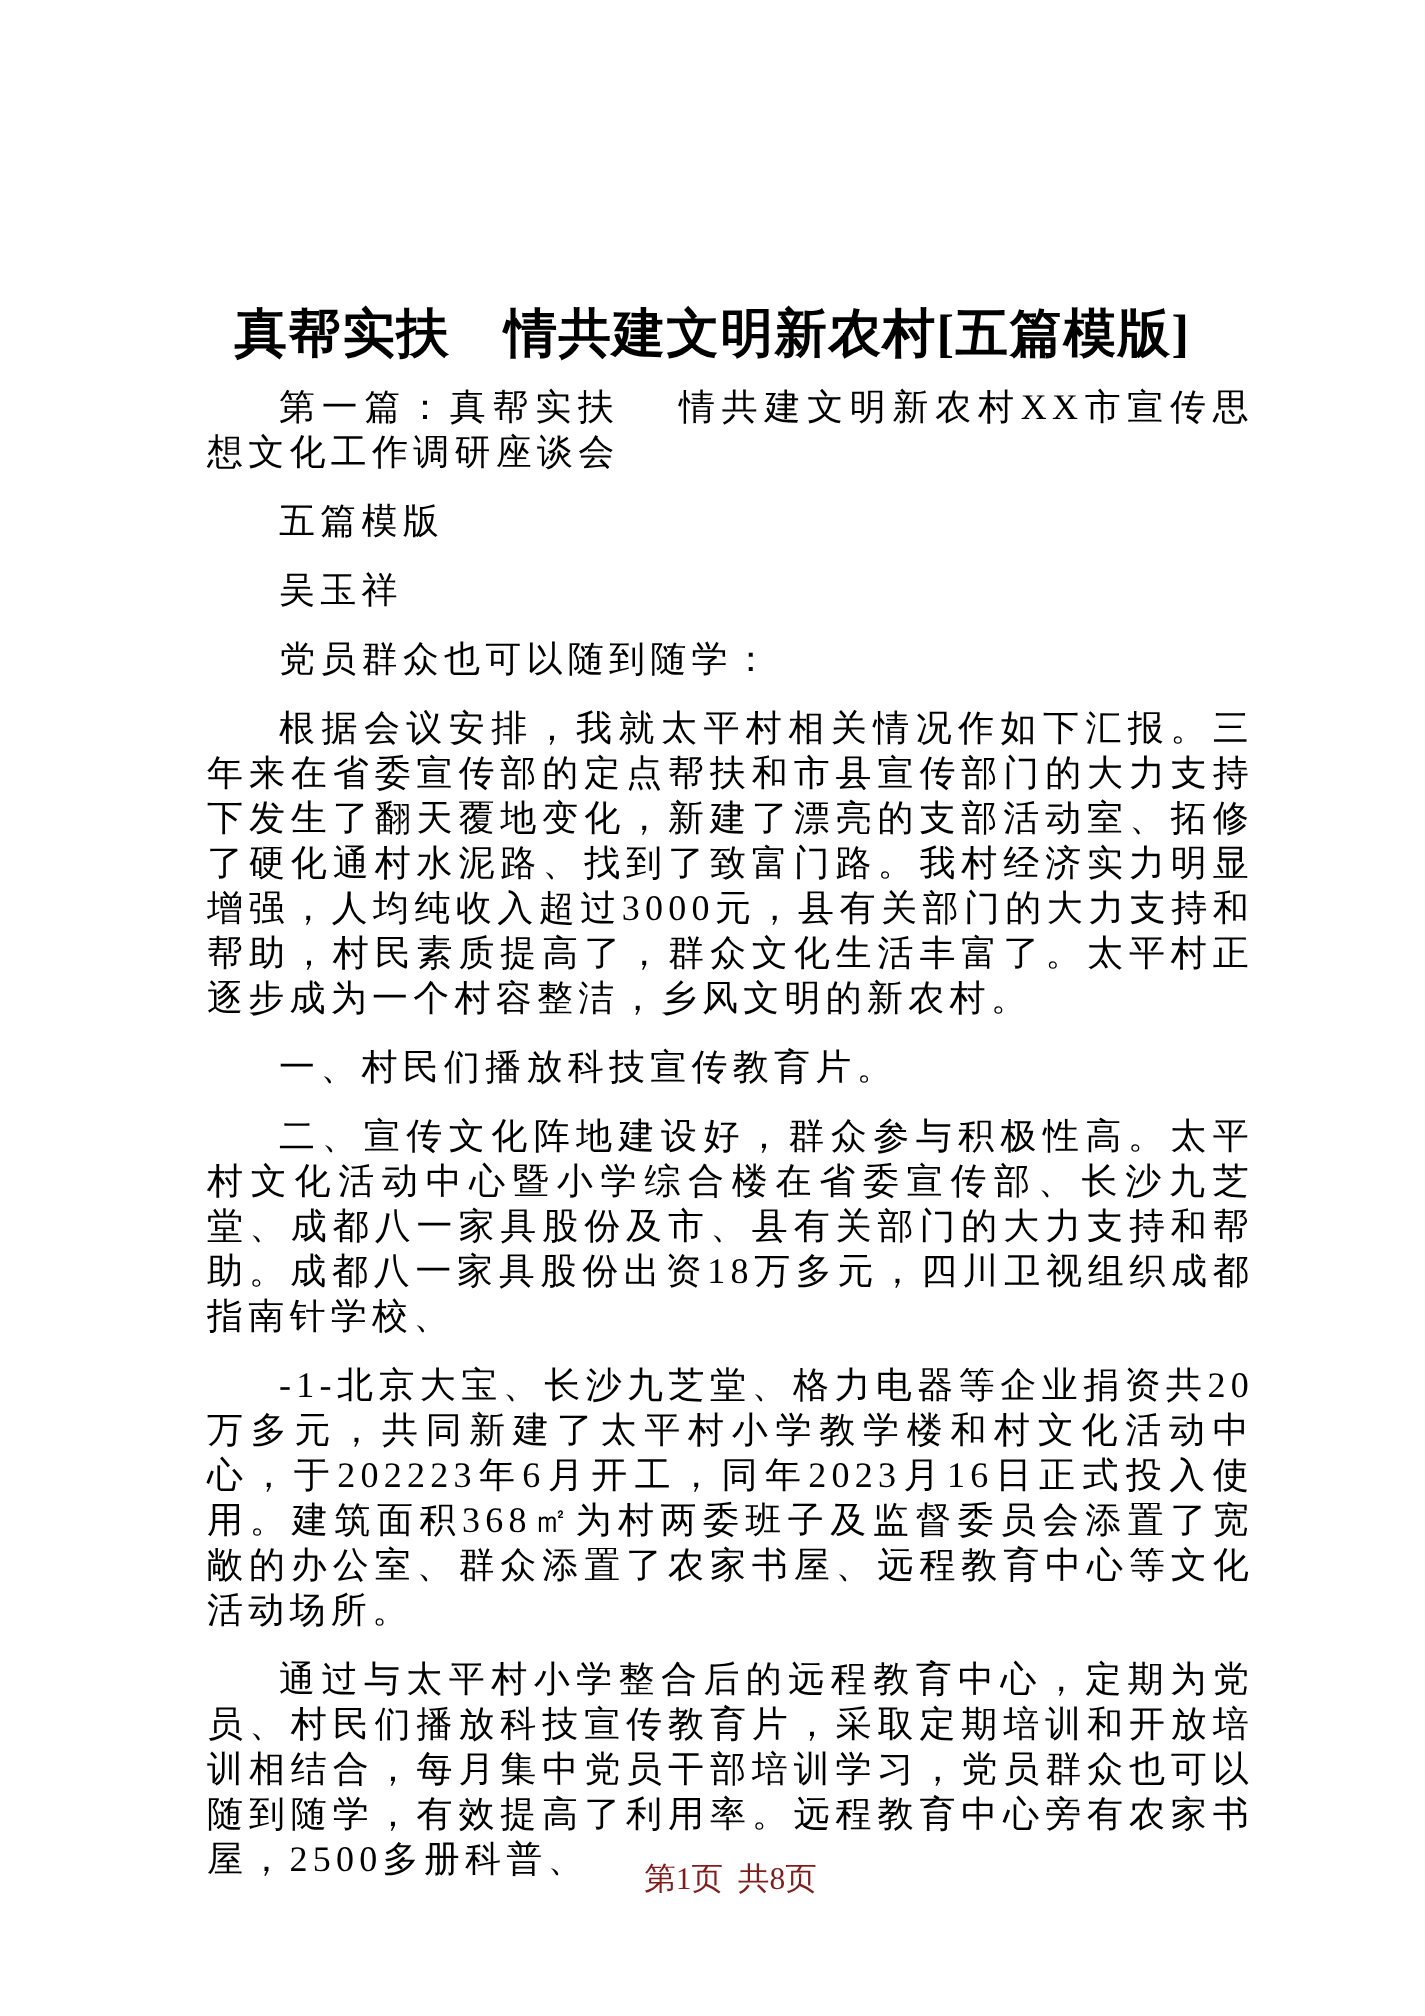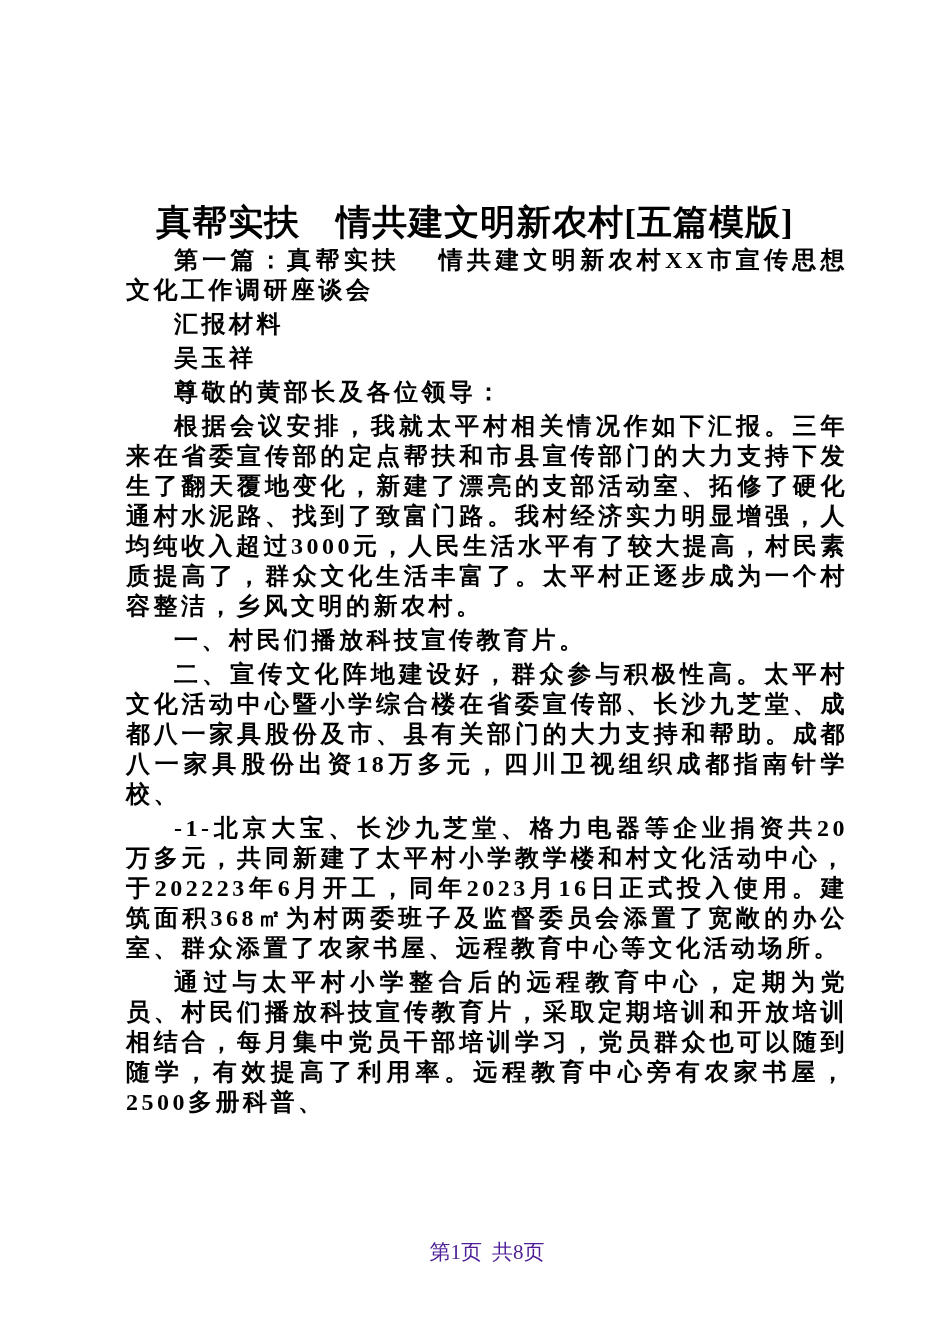--- a/index.html
+++ b/index.html
@@ -33,54 +33,53 @@
     top: 241px;
     left: 122px;
     width: 730px;
     font-size: 24px;
     line-height: 30px;
     letter-spacing: 3.5px;
     text-align: justify;
     text-justify: inter-character;
   }
   .doc-body p {
-    margin: 4px;
+    margin: 16px;
     padding: 0;
     text-indent: 2em;
     white-space: pre-wrap;
-    font-weight: bold;
   }
   .page-footer {
     position: absolute;
     top: 1238px;
     left: 122px;
     width: 730px;
     text-align: center;
     font-size: 21px;
     line-height: 28px;
-    color: #4c1d95;
+    color: #7f1d1d;
   }
   .page-footer .sep {
     display: inline-block;
     width: 10px;
   }
 </style>
 </head>
 <body>
 
 <div class="page">
 
   <h1 class="doc-title">真帮实扶　情共建文明新农村[五篇模版]</h1>
 
   <div class="doc-body">
     <p>第一篇：真帮实扶　 情共建文明新农村XX市宣传思想文化工作调研座谈会</p>
-    <p>汇报材料</p>
+    <p>五篇模版</p>
     <p>吴玉祥</p>
-    <p>尊敬的黄部长及各位领导：</p>
-    <p>根据会议安排，我就太平村相关情况作如下汇报。三年来在省委宣传部的定点帮扶和市县宣传部门的大力支持下发生了翻天覆地变化，新建了漂亮的支部活动室、拓修了硬化通村水泥路、找到了致富门路。我村经济实力明显增强，人均纯收入超过3000元，人民生活水平有了较大提高，村民素质提高了，群众文化生活丰富了。太平村正逐步成为一个村容整洁，乡风文明的新农村。</p>
+    <p>党员群众也可以随到随学：</p>
+    <p>根据会议安排，我就太平村相关情况作如下汇报。三年来在省委宣传部的定点帮扶和市县宣传部门的大力支持下发生了翻天覆地变化，新建了漂亮的支部活动室、拓修了硬化通村水泥路、找到了致富门路。我村经济实力明显增强，人均纯收入超过3000元，县有关部门的大力支持和帮助，村民素质提高了，群众文化生活丰富了。太平村正逐步成为一个村容整洁，乡风文明的新农村。</p>
     <p>一、村民们播放科技宣传教育片。</p>
     <p>二、宣传文化阵地建设好，群众参与积极性高。太平村文化活动中心暨小学综合楼在省委宣传部、长沙九芝堂、成都八一家具股份及市、县有关部门的大力支持和帮助。成都八一家具股份出资18万多元，四川卫视组织成都指南针学校、</p>
     <p>-1-北京大宝、长沙九芝堂、格力电器等企业捐资共20万多元，共同新建了太平村小学教学楼和村文化活动中心，于202223年6月开工，同年2023月16日正式投入使用。建筑面积368㎡为村两委班子及监督委员会添置了宽敞的办公室、群众添置了农家书屋、远程教育中心等文化活动场所。</p>
     <p>通过与太平村小学整合后的远程教育中心，定期为党员、村民们播放科技宣传教育片，采取定期培训和开放培训相结合，每月集中党员干部培训学习，党员群众也可以随到随学，有效提高了利用率。远程教育中心旁有农家书屋，2500多册科普、</p>
   </div>
 
   <div class="page-footer">
     <span>第1页</span><span class="sep"></span><span>共8页</span>
   </div>
 

